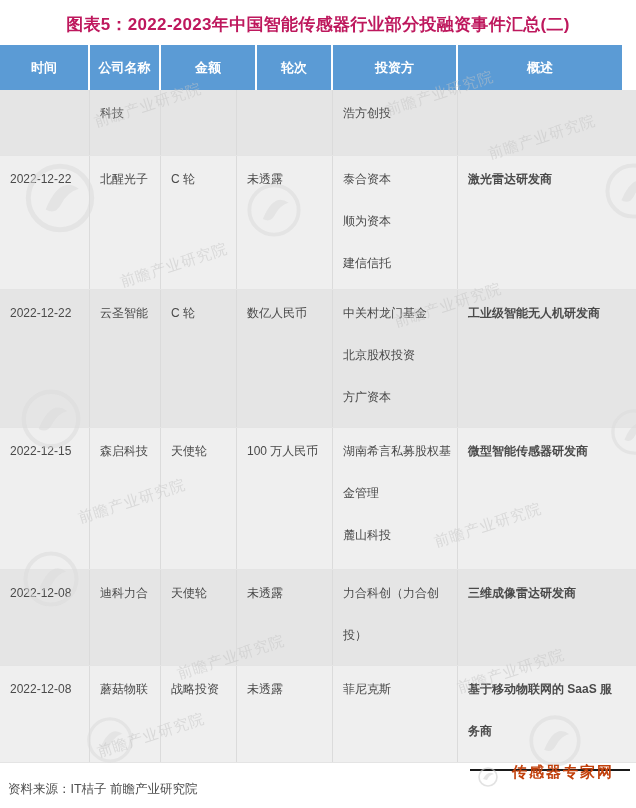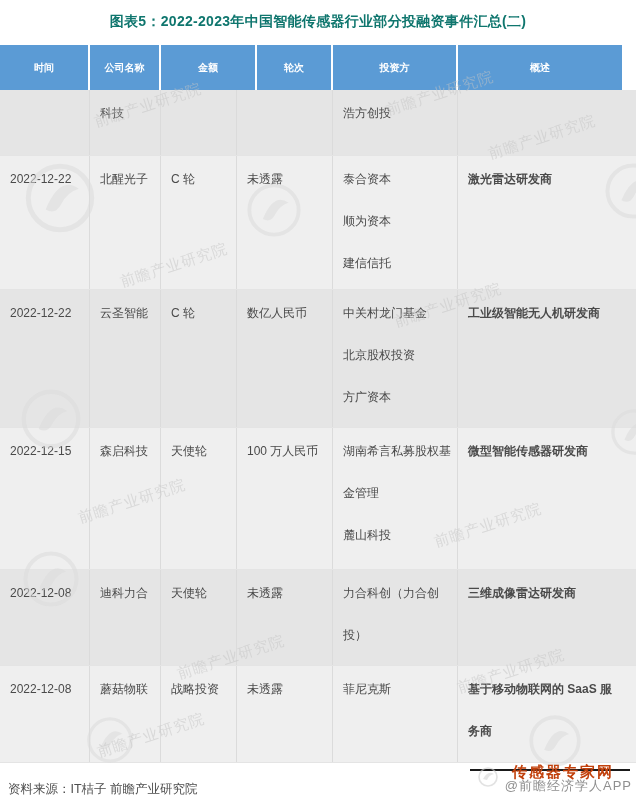--- a/index.html
+++ b/index.html
@@ -1,23 +1,23 @@
 <!DOCTYPE html>
 <html><head>
 <meta charset="utf-8">
 <style>
   html,body{margin:0;padding:0;background:#fff;}
   .page{position:relative;width:636px;height:808px;background:#ffffff;overflow:hidden;
         font-family:"Liberation Sans",sans-serif;}
   .title{position:absolute;top:13px;left:0;right:0;text-align:center;
-         font-size:14px;font-weight:bold;color:#0f766e;letter-spacing:.3px;}
+         font-size:17px;font-weight:bold;color:#be185d;letter-spacing:.3px;}
   
   .table{position:absolute;top:45px;left:0;width:636px;z-index:2;}
   .thead{display:flex;height:45px;}
-  .th{background:#5B9BD5;color:#ffffff;font-size:10px;font-weight:bold;
+  .th{background:#5B9BD5;color:#ffffff;font-size:13px;font-weight:bold;
       display:flex;align-items:center;justify-content:center;
       box-sizing:border-box;border-right:2px solid #ffffff;}
   .th:last-child{border-right:none;}
   .w0{width:90px;}.w1{width:71px;}.w2{width:76px;}.w3{width:96px;}.w4{width:125px;}.w5{width:164px;}
   .row{display:flex;box-sizing:border-box;border-bottom:1px solid #e4e4e4;background:#e5e5e5;}
   .row.alt{background:#efefef;}
   .rh1{height:66px;}.rh2{height:134px;}.rh3{height:138px;}.rh4{height:142px;}.rh5{height:96px;}.rh6{height:97px;}
   .c{box-sizing:border-box;border-right:1px solid #dbdbdb;padding:2px 10px 0;
      font-size:12px;color:#4a4a4a;overflow:hidden;}
   .c:last-child{border-right:none;padding-right:6px;font-weight:bold;}
@@ -233,15 +233,14 @@
   </div>
 
   <div class="source">资料来源：IT桔子 前瞻产业研究院</div>
 
   <div class="black-line"></div>
   <svg class="badge-sketch" width="24" height="24" viewBox="0 0 24 24">
       <circle cx="12" cy="12" r="9" fill="none" stroke="#cfcfcf" stroke-width="1.6"></circle>
       <path d="M7 14 Q12 5 18 9 Q13 10 11 15Z" fill="#d6d6d6"></path>
     </svg>
   <div class="badge1">传感器专家网</div>
-  <div class="badge2">@前瞻经济学人APP</div>
 
 </div>
 
 </body></html>

